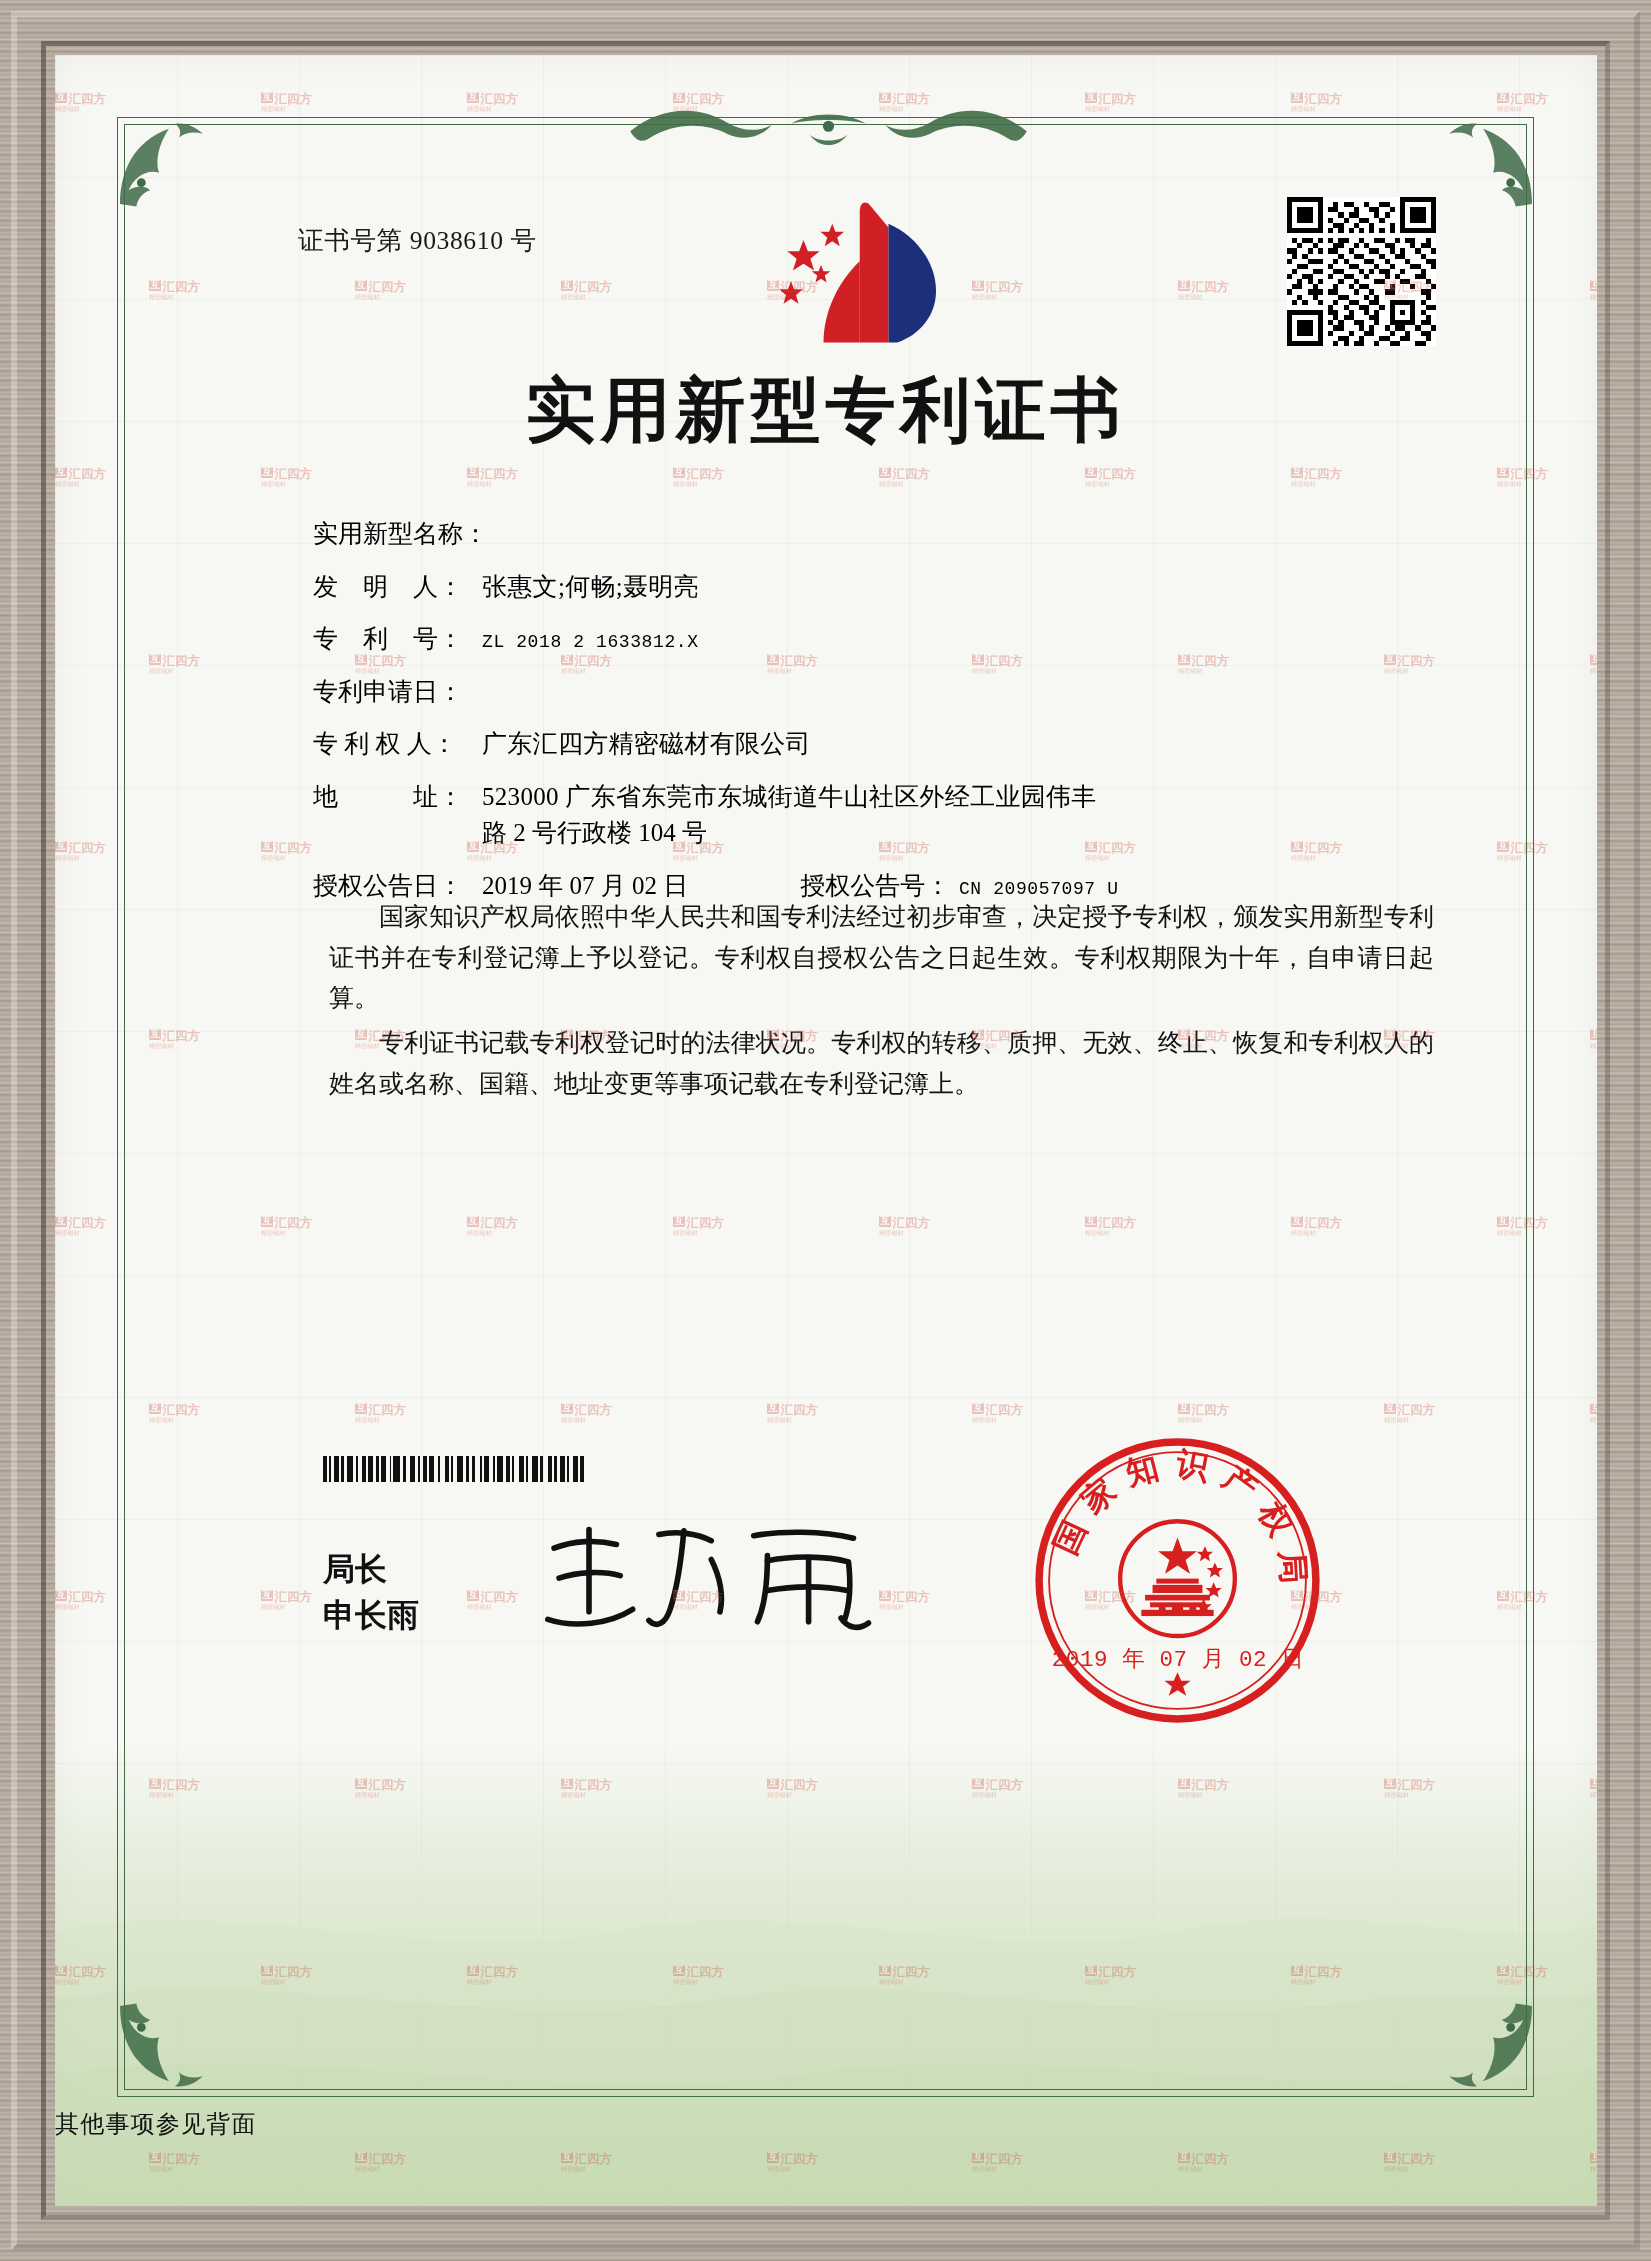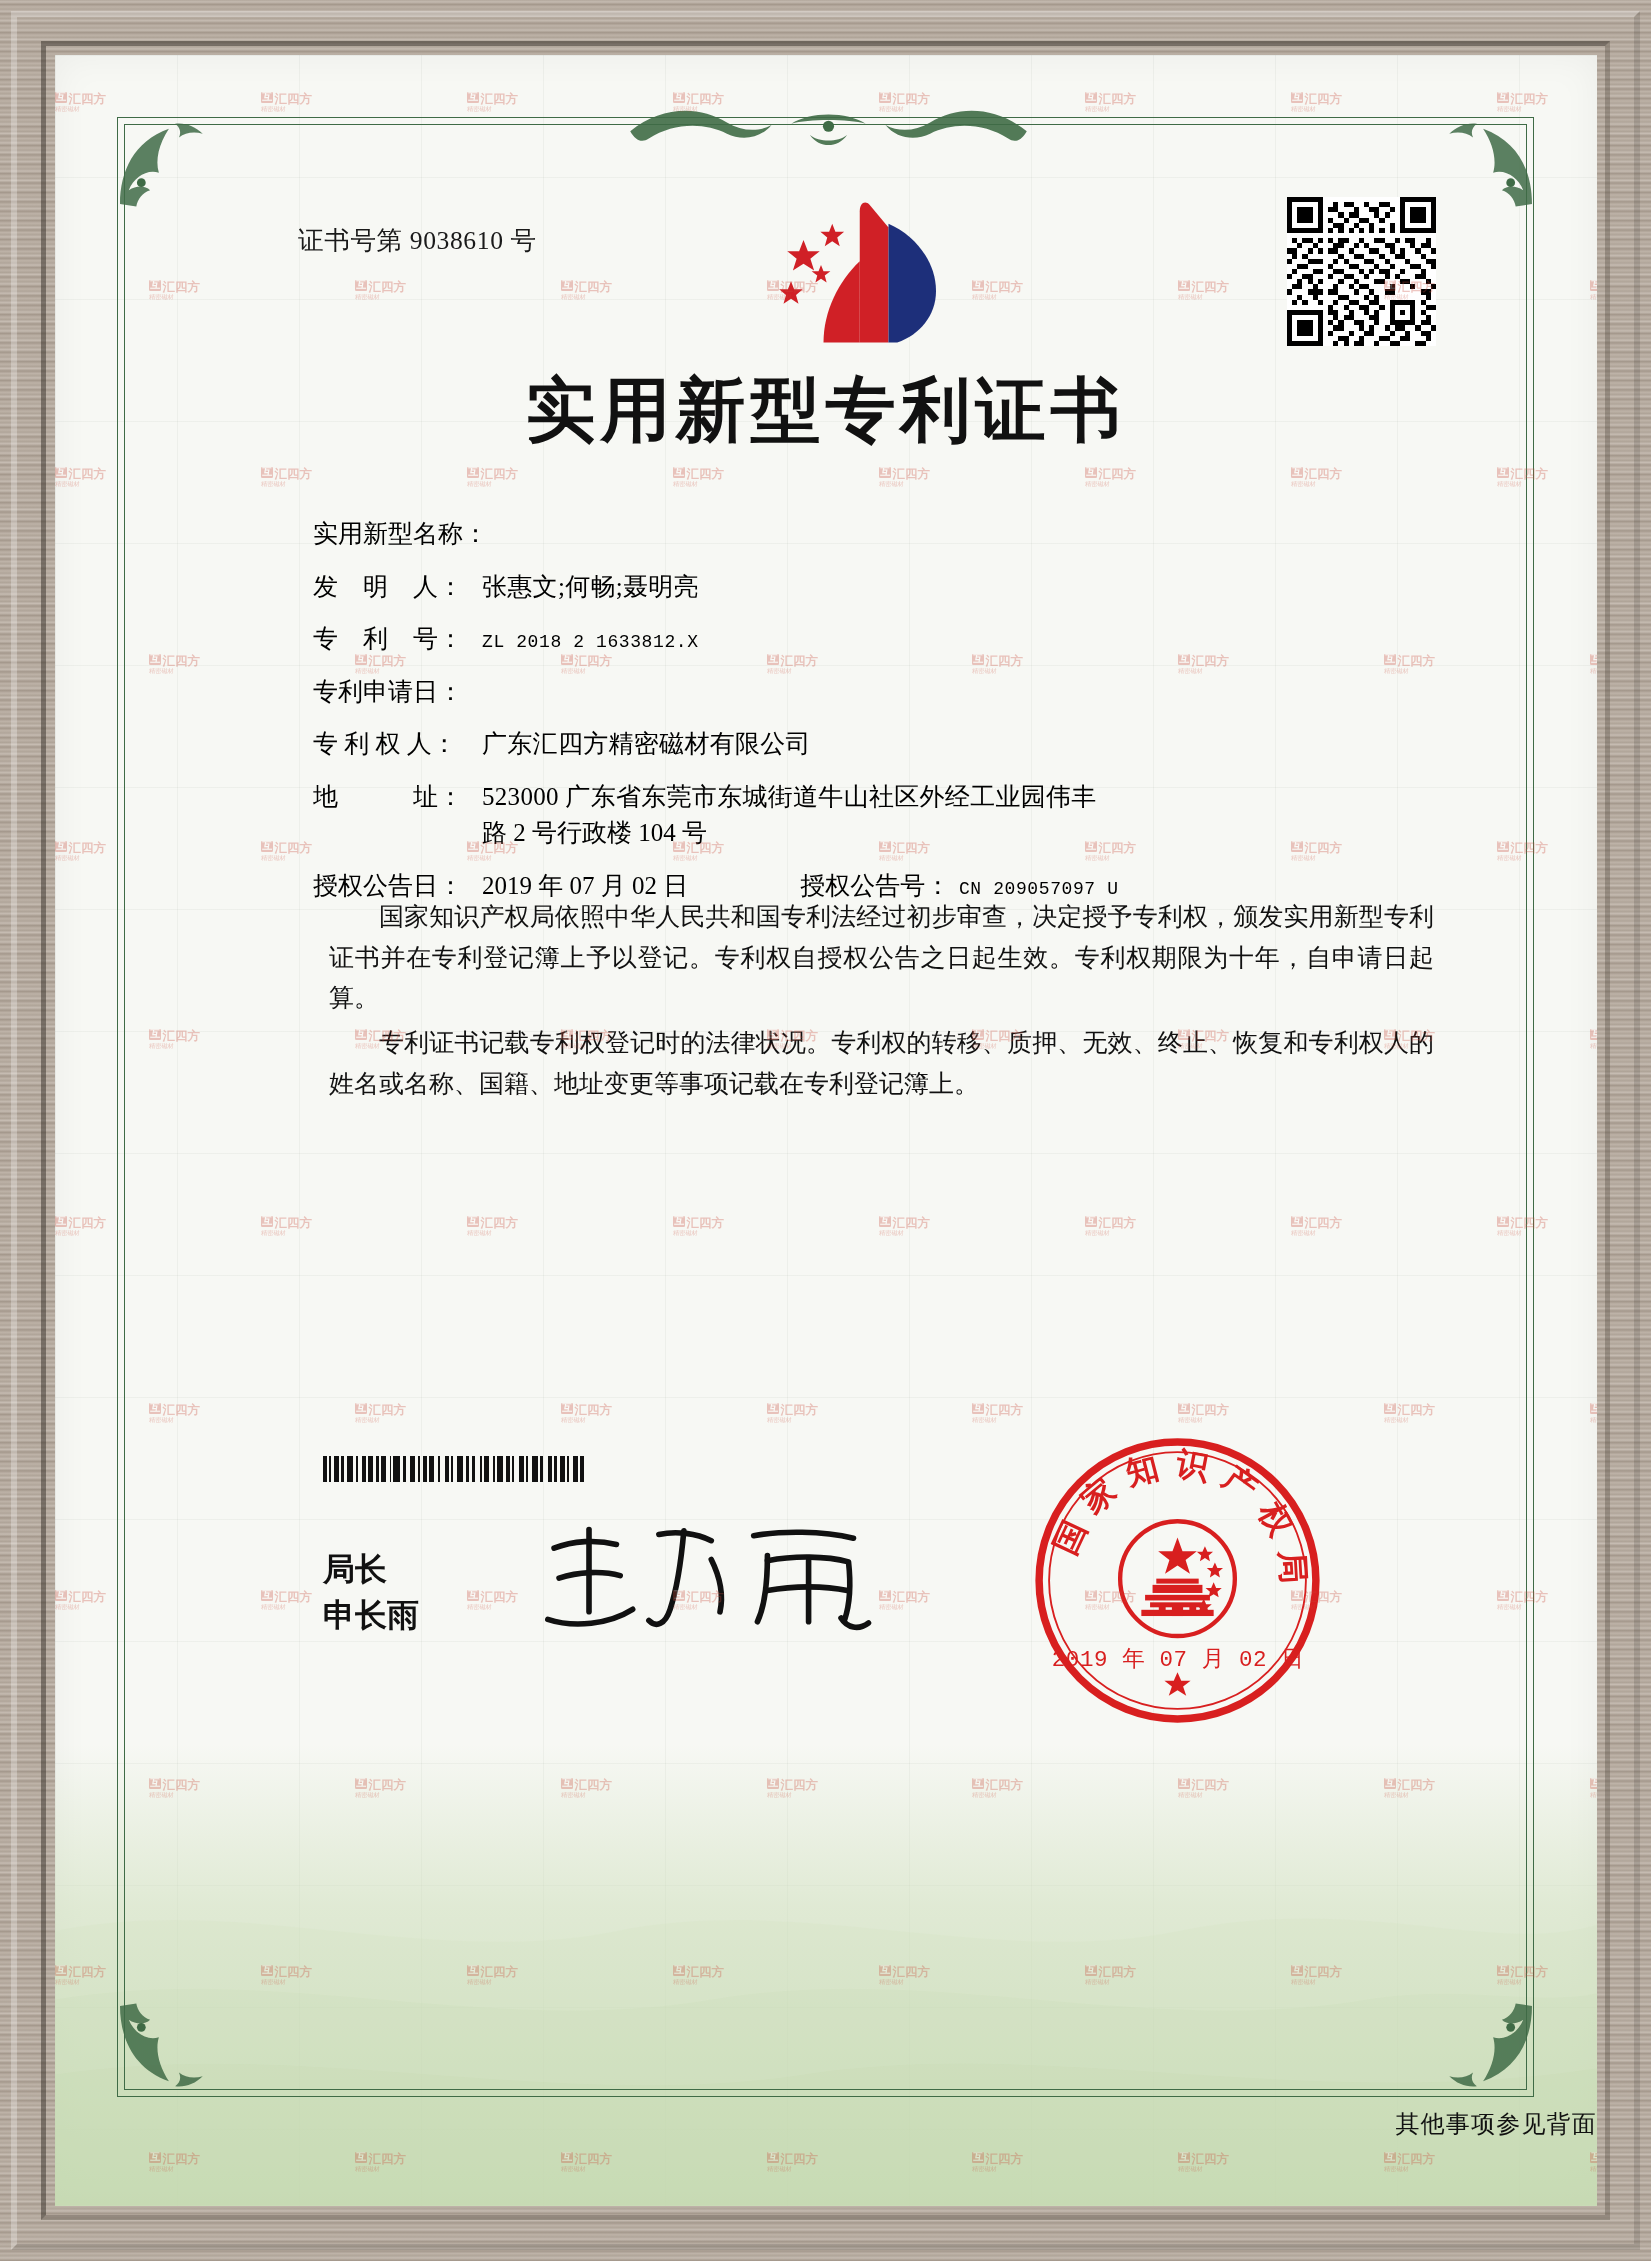--- a/index.html
+++ b/index.html
@@ -291,21 +291,21 @@
     top: 1857px;
     text-align: center;
     font-size: 24px;
     color: #111;
   }
 
   .footnote {
     position: absolute;
     left: 0; right: 0;
     top: 2053px;
-    text-align: right;
+    text-align: left;
     font-size: 24px;
     color: #111;
     letter-spacing: 1.2px;
   }
 
   
   .watermarks {
     position: absolute;
     inset: 0;
     pointer-events: none;

